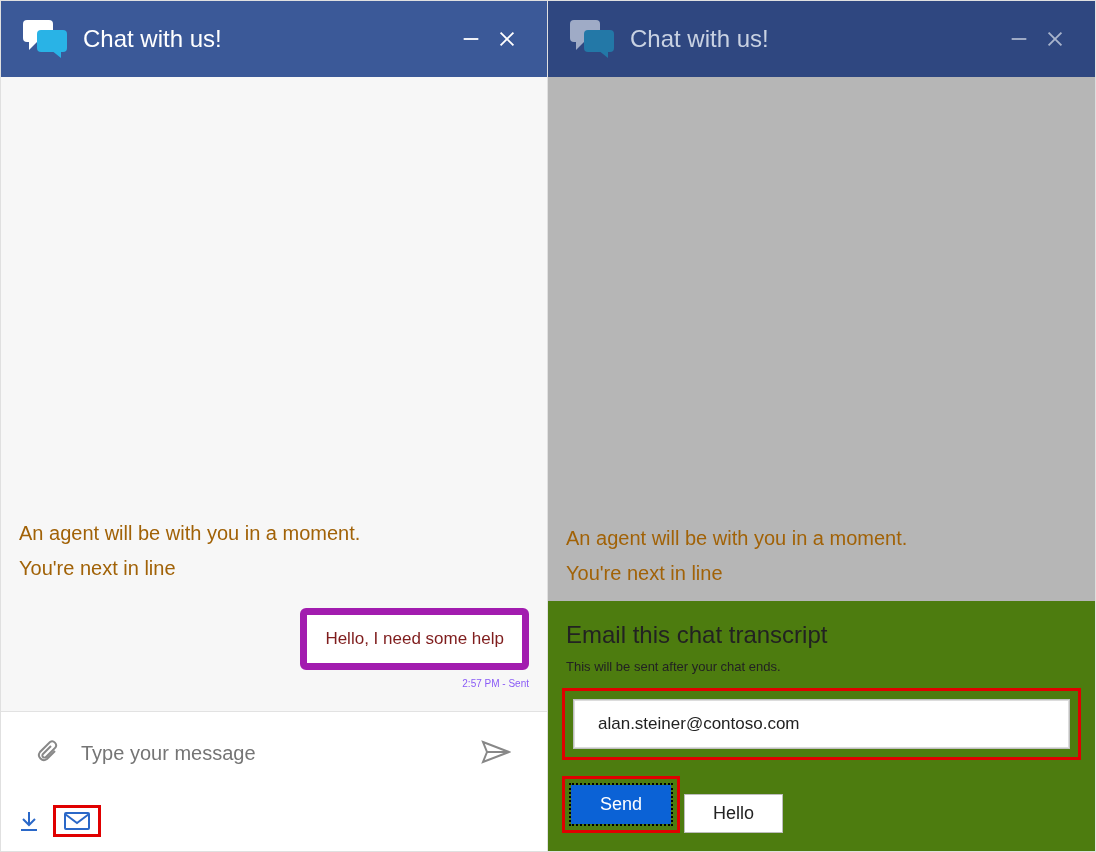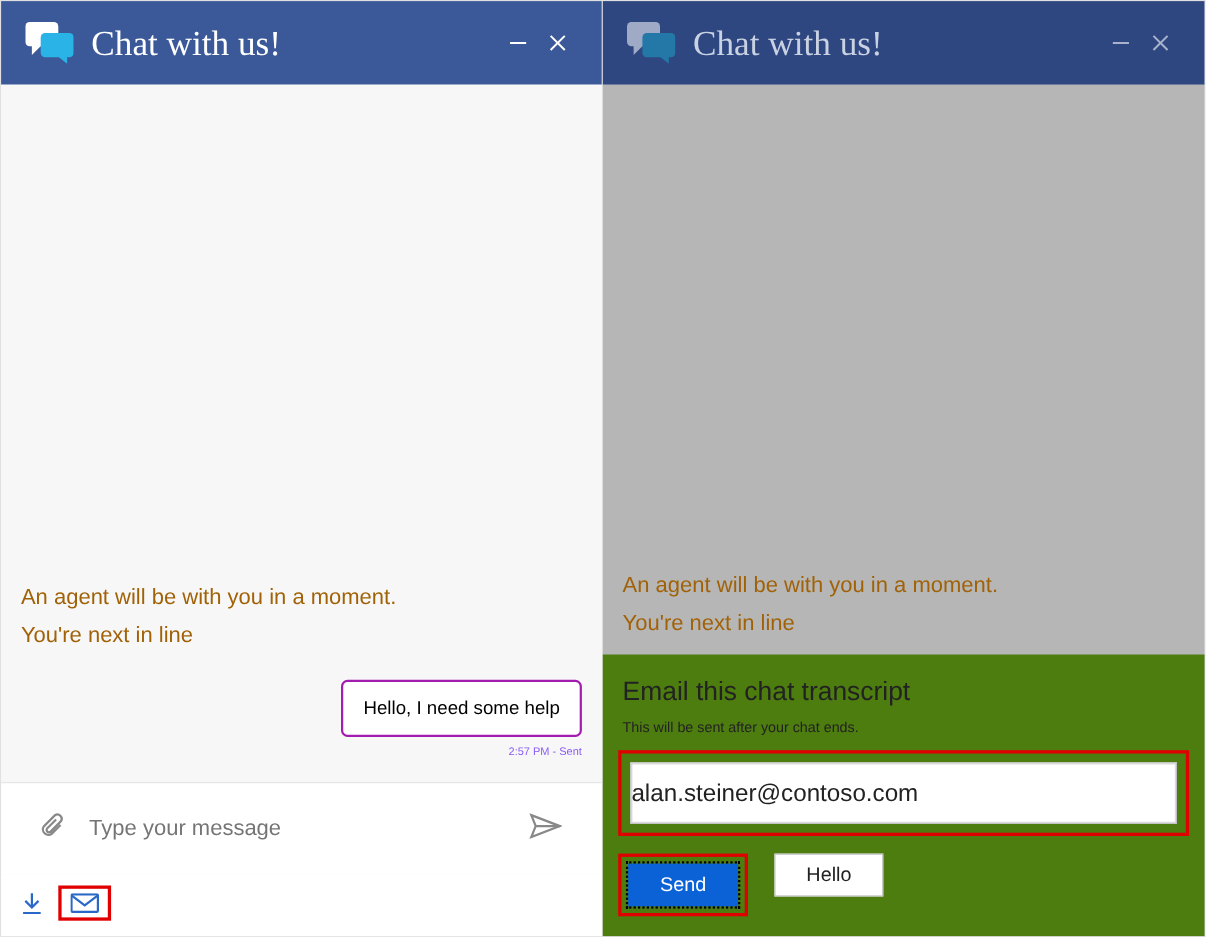--- a/index.html
+++ b/index.html
@@ -26,43 +26,43 @@
     height: 76px;
     background: #3b5998;
     display: flex;
     align-items: center;
     padding: 0 22px;
     color: #fff;
   }
   .header.dim { background: #2f4780; }
   .chat-logo { width: 44px; height: 38px; margin-right: 16px; position: relative; }
   .chat-logo svg { display: block; }
-  .title { font-size: 32px; flex: 1; color: #fff; font-family: Liberation Serif, serif; }
+  .title { font-size: 24px; flex: 1; color: #fff; }
   .title.dim { color: #c9d2e2; }
   .hbtn { color: #fff; display: flex; align-items: center; justify-content: center; width: 36px; height: 36px; cursor: pointer; }
   .hbtn.dim { color: #a9b4cc; }
   .hbtn svg { width: 22px; height: 22px; }
   .body {
     flex: 1;
     background: #f7f7f7;
     display: flex;
     flex-direction: column;
     justify-content: flex-end;
     padding: 16px 18px 10px 18px;
     position: relative;
   }
   .status-line { color: #a16207; font-size: 20px; margin: 6px 0; }
   .bubble {
     align-self: flex-end;
     background: #ffffff;
-    border: 2px solid #a21caf;
+    border: 7px solid #a21caf;
     border-radius: 6px;
     padding: 14px 18px;
     font-size: 17px;
-    color: #000000;
+    color: #7f1d1d;
     margin-top: 22px;
     max-width: 80%;
   }
   .meta { align-self: flex-end; color: #8b5cf6; font-size: 10px; margin-top: 8px; margin-bottom: 12px; }
   .compose {
     background: #ffffff;
     border-top: 1px solid #e2e2e2;
     min-height: 84px;
     display: flex;
     align-items: center;
@@ -104,27 +104,27 @@
   }
   .modal {
     background: #4d7c0f;
     padding: 18px 14px 18px 14px;
   }
   .modal h2 { font-weight: 400; font-size: 24px; margin: 2px 0 10px 4px; color:#222; }
   .modal p { font-size: 13px; margin: 0 0 14px 4px; color:#222; }
   .email-row { border: 3px solid #e00000; padding: 8px; margin: 0 0 16px 0; }
   .email-input {
     width: 100%;
-    font-size: 22px;
-    padding: 14px 0;
+    font-size: 17px;
+    padding: 14px 24px;
     border: 1px solid #bfbfbf;
     box-shadow: inset 0 0 0 1px #dcdcdc;
     color: #222;
   }
-  .btn-row { display:flex; align-items:flex-start; gap: 24px; }
+  .btn-row { display:flex; align-items:flex-end; gap: 4px; }
   .send-wrap { border: 3px solid #e00000; padding: 6px; display:inline-flex; }
   .btn {
     font-size: 18px;
     padding: 8px 28px;
     cursor: pointer;
     border: 1px solid transparent;
   }
   .btn-primary {
     background: #0b62d6;
     color: #fff;

